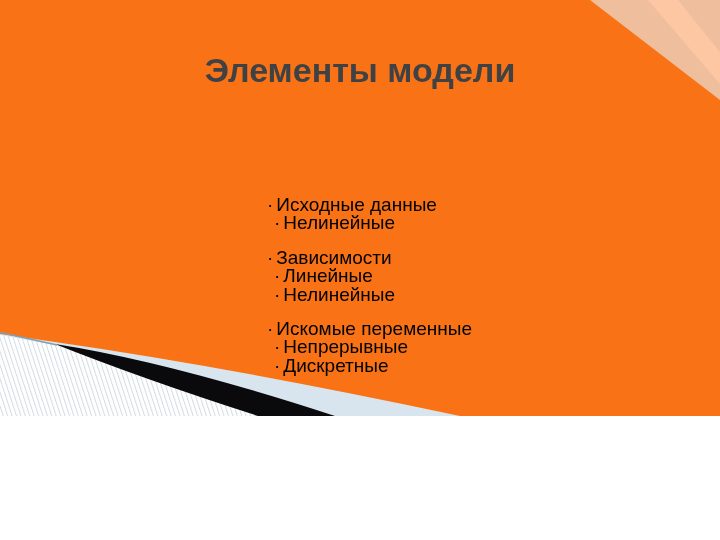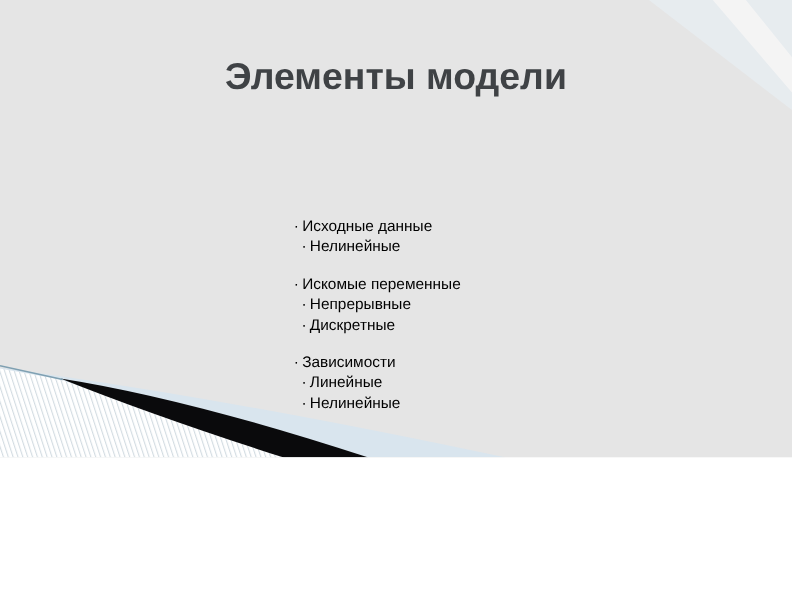--- a/index.html
+++ b/index.html
@@ -1,38 +1,38 @@
 <!DOCTYPE html>
 <html><head>
 <meta charset="utf-8">
 <style>
   html,body{margin:0;padding:0;background:#ffffff;}
   .slide{
     position:relative;
     width:720px;height:416px;
-    background:#e5e5e5;
+    background:#f97316;
     overflow:hidden;
     font-family:"Liberation Sans", sans-serif;
   }
   .title{
     position:absolute;
     left:0;right:0;top:50px;
     margin:0;
     text-align:center;
     font-size:34px;
     line-height:40px;
     font-weight:700;
     color:#3f4245;
     letter-spacing:0;
   }
   .list{
     position:absolute;
     left:267px;top:196px;
     color:#000000;
-    font-size:14px;
+    font-size:19px;
   }
   .group{margin:0 0 16px 0;}
   .group:last-child{margin-bottom:0;}
   .row{
     line-height:18.4px;
     white-space:nowrap;
   }
   .row.lvl2{margin-left:7px;}
   .dot{
     display:inline-block;
@@ -70,39 +70,39 @@
       <div class="row lvl1">
         <span class="dot">·</span><span>Исходные данные</span>
       </div>
       <div class="row lvl2">
         <span class="dot">·</span><span>Нелинейные</span>
       </div>
     </div>
 
     <div class="group">
       <div class="row lvl1">
+        <span class="dot">·</span><span>Зависимости</span>
+      </div>
+      <div class="row lvl2">
+        <span class="dot">·</span><span>Линейные</span>
+      </div>
+      <div class="row lvl2">
+        <span class="dot">·</span><span>Нелинейные</span>
+      </div>
+    </div>
+
+    <div class="group">
+      <div class="row lvl1">
         <span class="dot">·</span><span>Искомые переменные</span>
       </div>
       <div class="row lvl2">
         <span class="dot">·</span><span>Непрерывные</span>
       </div>
       <div class="row lvl2">
         <span class="dot">·</span><span>Дискретные</span>
-      </div>
-    </div>
-
-    <div class="group">
-      <div class="row lvl1">
-        <span class="dot">·</span><span>Зависимости</span>
-      </div>
-      <div class="row lvl2">
-        <span class="dot">·</span><span>Линейные</span>
-      </div>
-      <div class="row lvl2">
-        <span class="dot">·</span><span>Нелинейные</span>
       </div>
     </div>
 
   </div>
 
   <svg class="deco-bl" viewBox="0 0 500 90" aria-hidden="true">
     <defs>
       <pattern id="hatch" width="4.2" height="8" patternUnits="userSpaceOnUse" patternTransform="rotate(-18)">
         <rect width="4.2" height="8" fill="#ffffff"></rect>
         <rect width="1" height="8" fill="#d3dce2"></rect>

